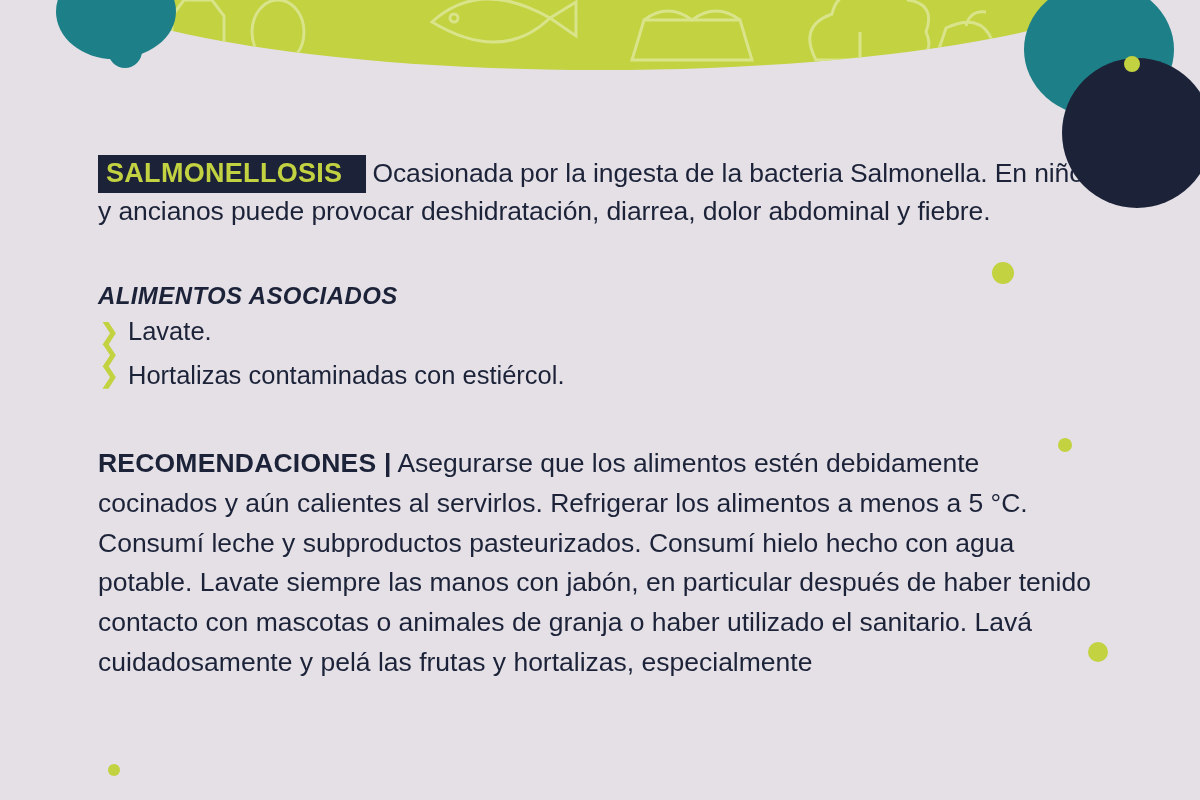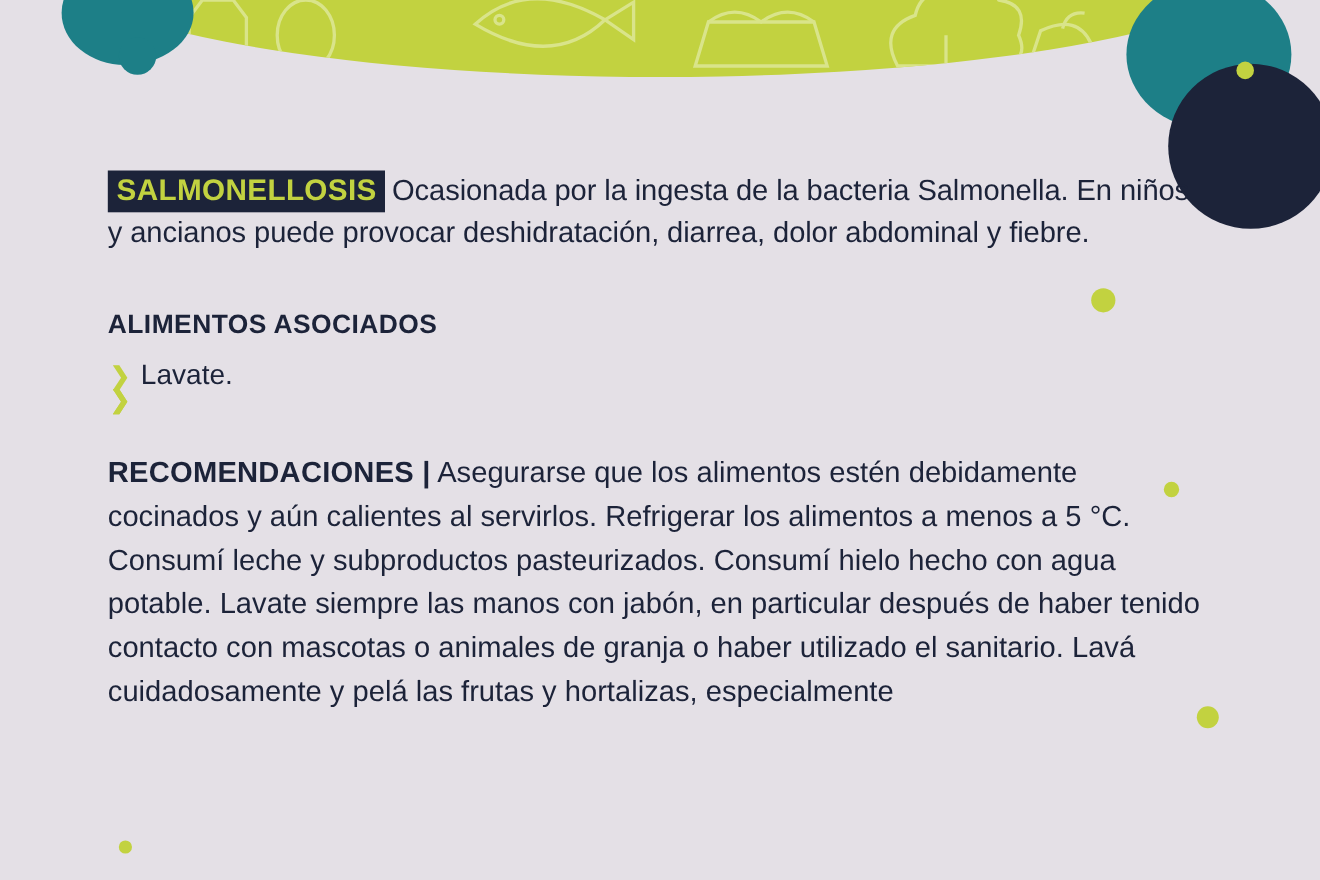--- a/index.html
+++ b/index.html
@@ -85,32 +85,33 @@
     line-height: 1.42;
     letter-spacing: -0.1px;
   }
   .highlight-title {
     display: inline-block;
     background: #1c2339;
     color: #c2d240;
     font-weight: bold;
     font-size: 27px;
     letter-spacing: 0.3px;
-    padding: 4px 8px 5px 8px;
+    padding: 4px 24px 5px 8px;
     margin-right: 6px;
     vertical-align: baseline;
     line-height: 1.08;
   }
 
   .section-heading {
     font-weight: bold;
     font-size: 24px;
     letter-spacing: 0.4px;
     margin-top: 52px;
-    margin-bottom: 10px;
+    margin-bottom: 0;
+    font-style: italic;
   }
 
   ul.assoc-list {
     list-style: none;
     margin: 0;
     padding: 0;
   }
   ul.assoc-list li {
     position: relative;
     padding-left: 30px;
@@ -202,20 +203,21 @@
   <ul class="assoc-list">
     <li>
       <span class="chev">❯</span>
       <span>Lavate.</span>
     </li>
     <li>
       <span class="chev">❯</span>
     </li>
     <li>
       <span class="chev">❯</span>
+      <span>Hortalizas contaminadas con estiércol.</span>
     </li>
   </ul>
 
   <p class="rec-block">
     <span class="rec-label">RECOMENDACIONES |</span><span> Asegurarse que los alimentos estén debidamente cocinados y aún calientes al servirlos. Refrigerar los alimentos a menos a 5 °C. Consumí leche y subproductos pasteurizados. Consumí hielo hecho con agua potable. Lavate siempre las manos con jabón, en particular después de haber tenido contacto con mascotas o animales de granja o haber utilizado el sanitario. Lavá cuidadosamente y pelá las frutas y hortalizas, especialmente</span>
   </p>
 
 </main>
 
 </body></html>

